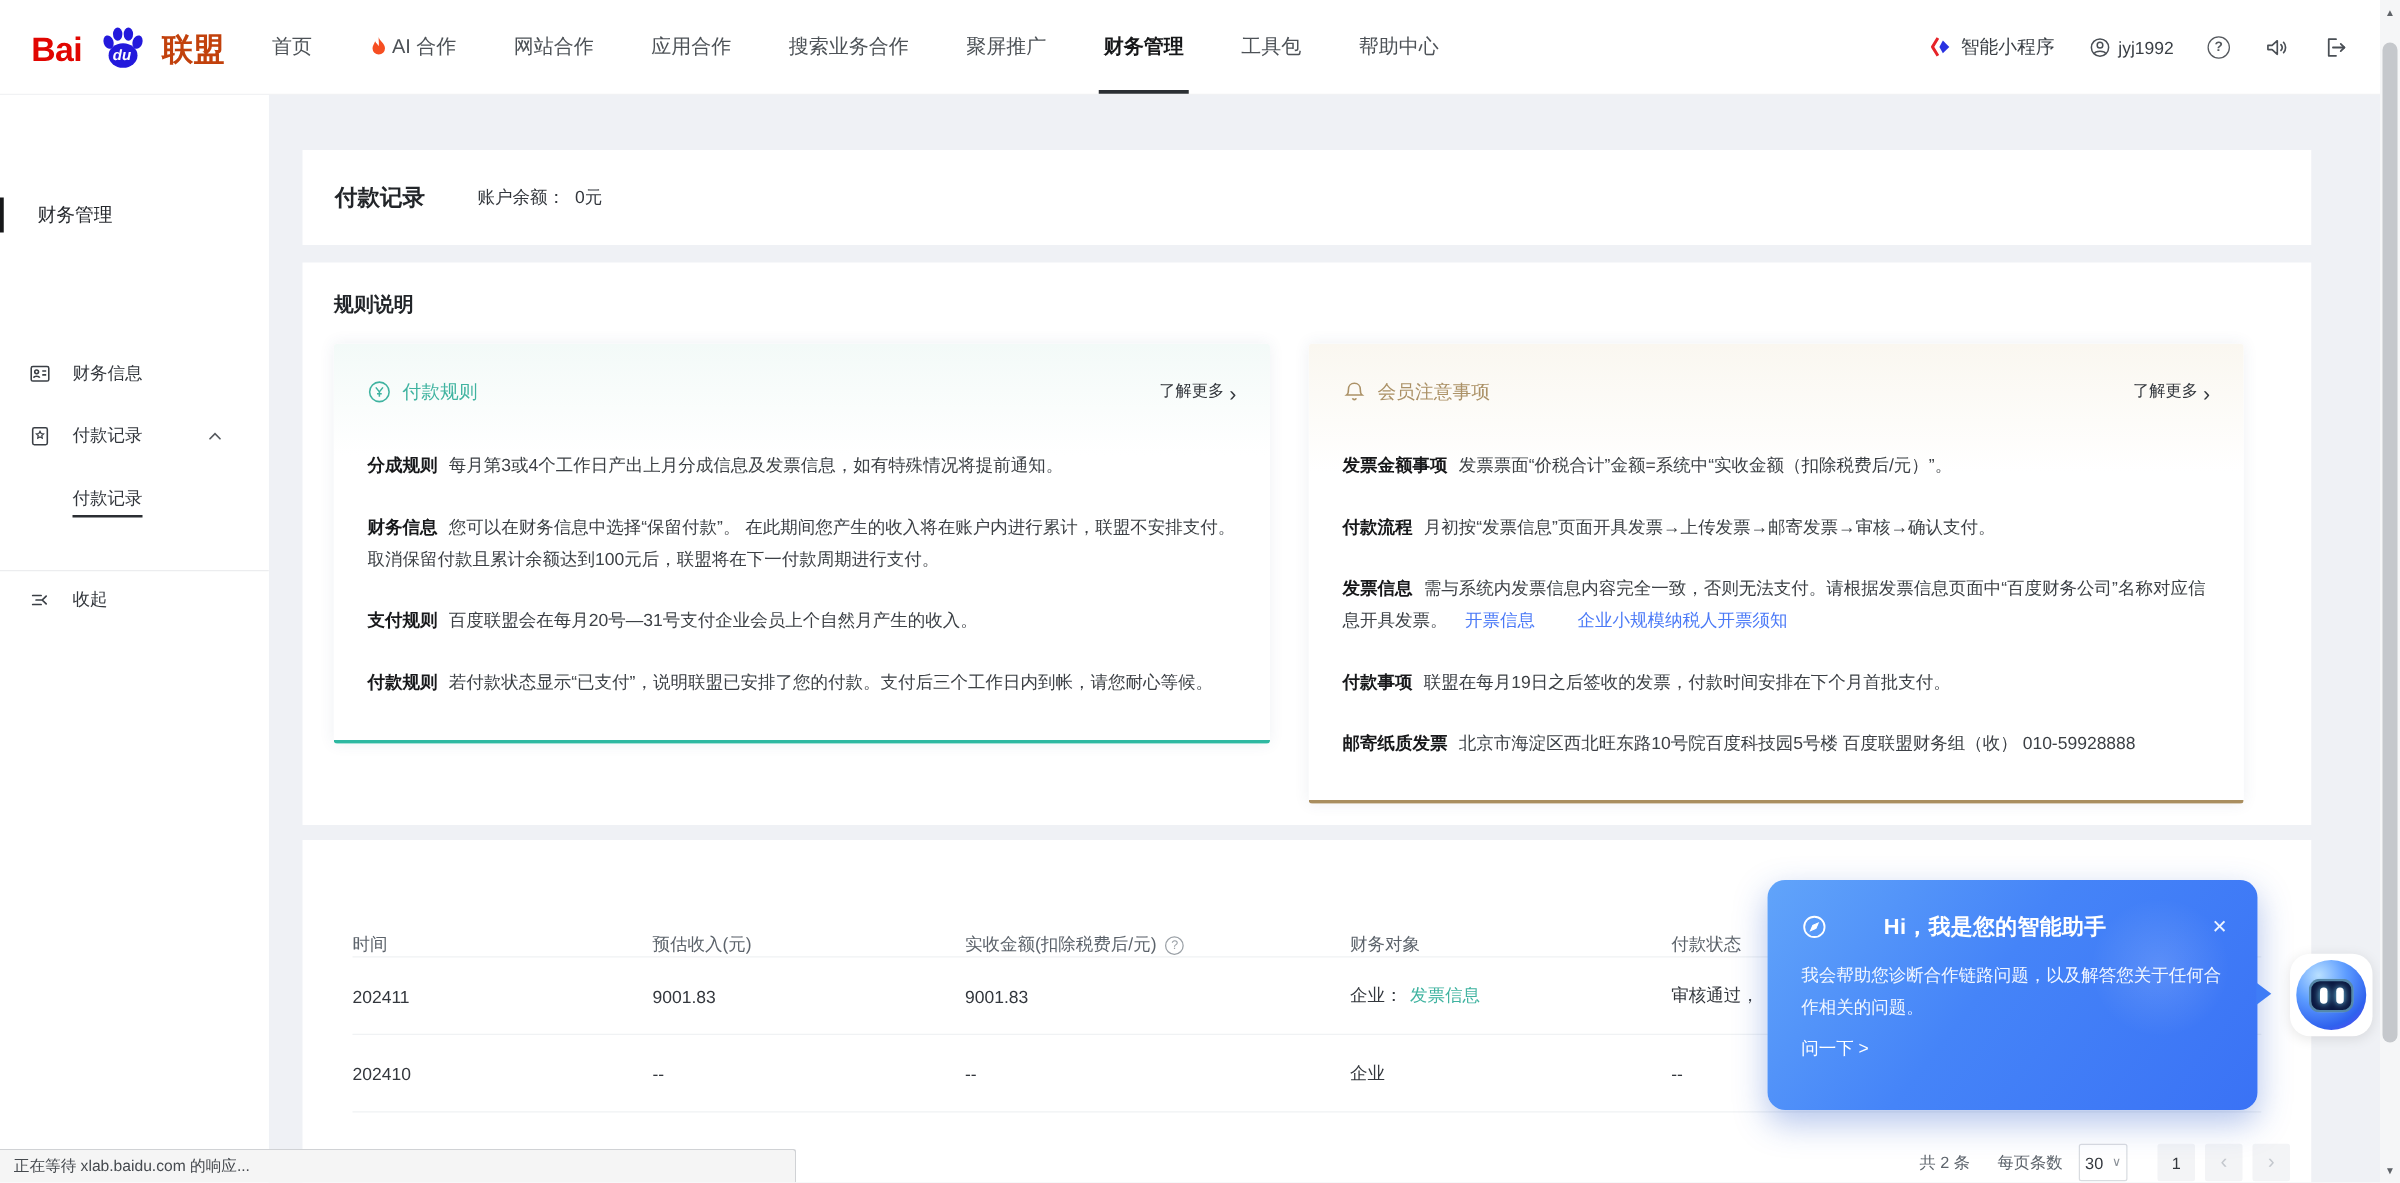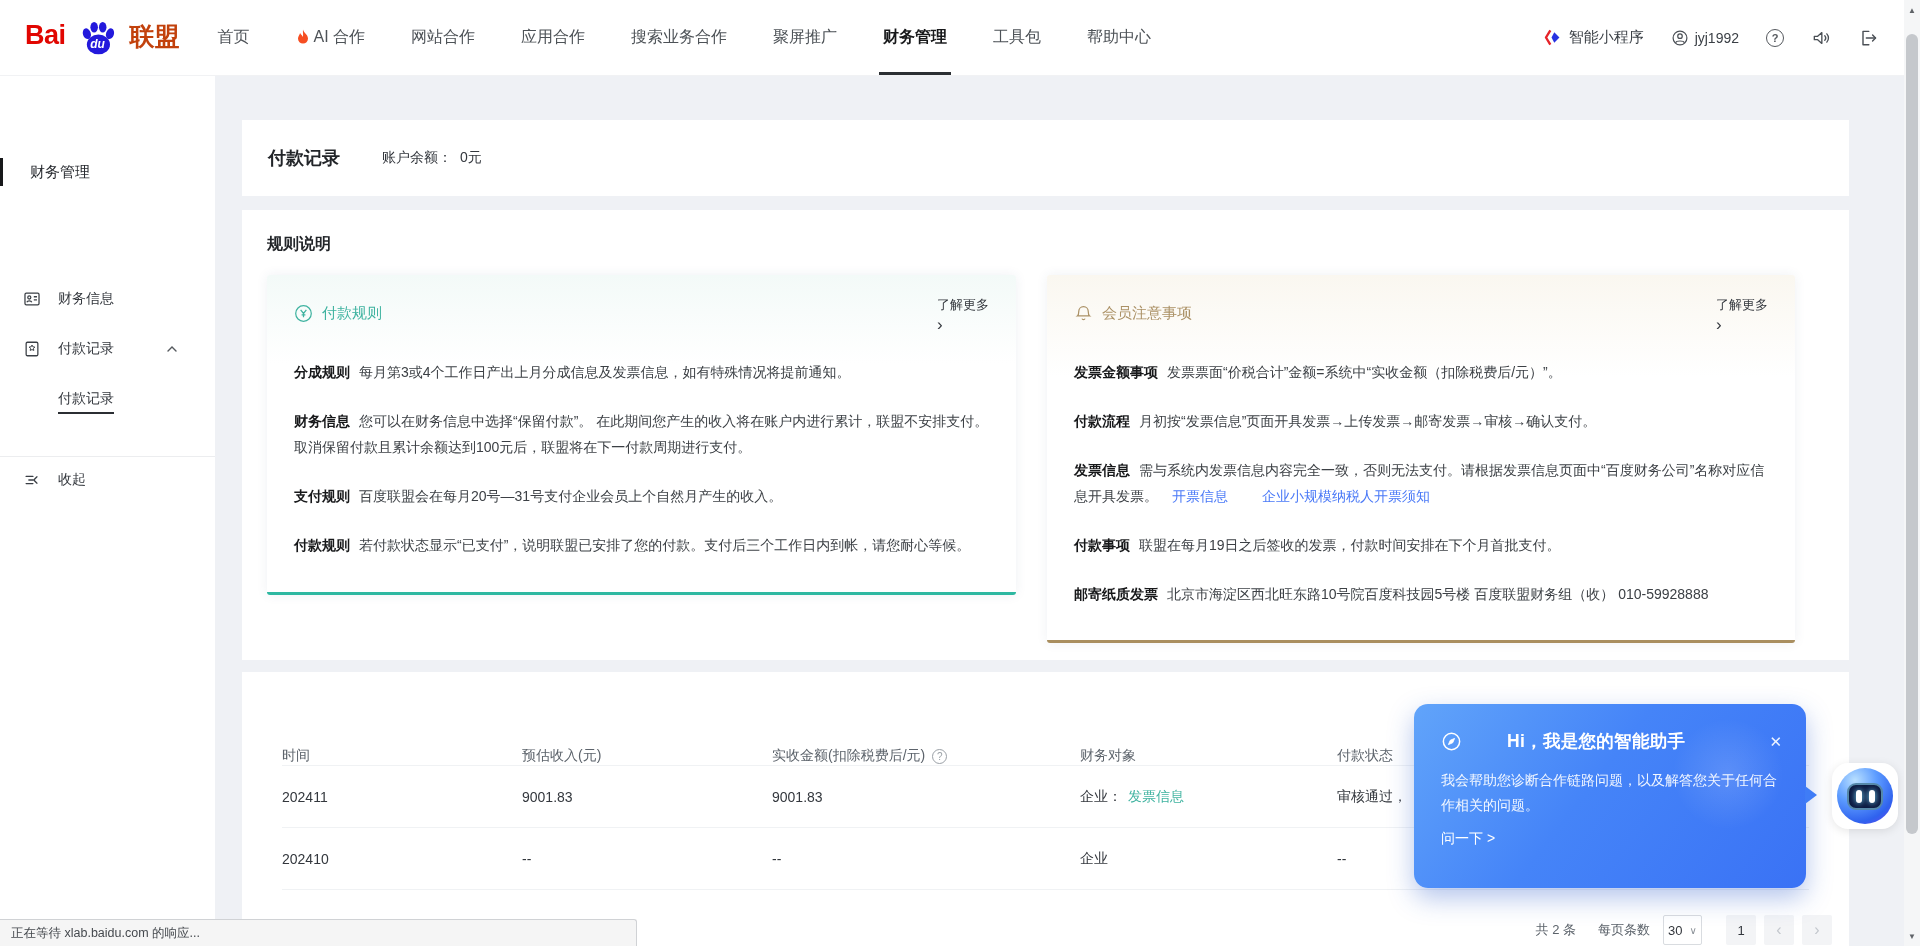--- a/index.html
+++ b/index.html
@@ -11,21 +11,21 @@
   }
   ul { list-style:none; }
   a { text-decoration:none; }
 
   
   .topnav {
     position:absolute; top:0; left:0; width:1904px; height:76px;
     background:#fff; display:flex; align-items:center; z-index:5;
     border-bottom:1px solid #f1f2f4;
   }
-  .logo { display:flex; align-items:flex-start; margin-left:25px; cursor:pointer; }
+  .logo { display:flex; align-items:flex-end; margin-left:25px; cursor:pointer; }
   .logo-bai { color:#e10601; font-size:27px; font-weight:800; letter-spacing:-0.5px; }
   .paw { position:relative; width:38px; height:36px; margin:0 13px; }
   .paw svg { width:38px; height:36px; display:block; }
   .paw-du {
     position:absolute; left:50%; top:17px; transform:translateX(-50%);
     color:#fff; font-size:12px; font-weight:700; font-style:italic;
   }
   .logo-union { color:#c2410c; font-size:25px; font-weight:700; }
 
   .nav-items { display:flex; margin-left:38px; gap:46px; height:100%; }
@@ -95,21 +95,21 @@
   }
   .rule-card.tan {
     width:748px; height:368px; border-bottom:3px solid #a98e5f;
     background:linear-gradient(180deg,#faf7f0 0%,#ffffff 28%);
   }
   .rule-head { display:flex; align-items:center; height:24px; margin-bottom:34px; }
   .rule-icon { display:flex; margin-right:9px; }
   .rule-title { font-size:15px; }
   .teal-text { color:#3fb3a0; }
   .tan-text  { color:#ab9166; }
-  .rule-more { margin-left:auto; display:flex; align-items:flex-start; gap:4px; font-size:13px; color:#33373d; cursor:pointer;flex-direction:column; }
+  .rule-more { margin-left:auto; display:flex; align-items:flex-end; gap:4px; font-size:13px; color:#33373d; cursor:pointer; }
   .rule-more .chev { font-size:17px; line-height:13px; color:#33373d; }
   .rule-p { font-size:14px; line-height:26px; color:#3c4045; margin-bottom:23px; }
   .rule-p b { color:#17181a; font-weight:700; margin-right:9px; }
   .rule-link { color:#4a79f7; cursor:pointer; }
   .rule-link.first { margin-left:14px; }
   .rule-link.second { margin-left:34px; }
 
   
   .card-table { top:596px; height:354px; padding:0 40px; }
   .thead { display:flex; align-items:flex-end; height:60px; margin-top:34px; border-bottom:1px solid #f0f2f4; font-size:14px; color:#5c636b; }

